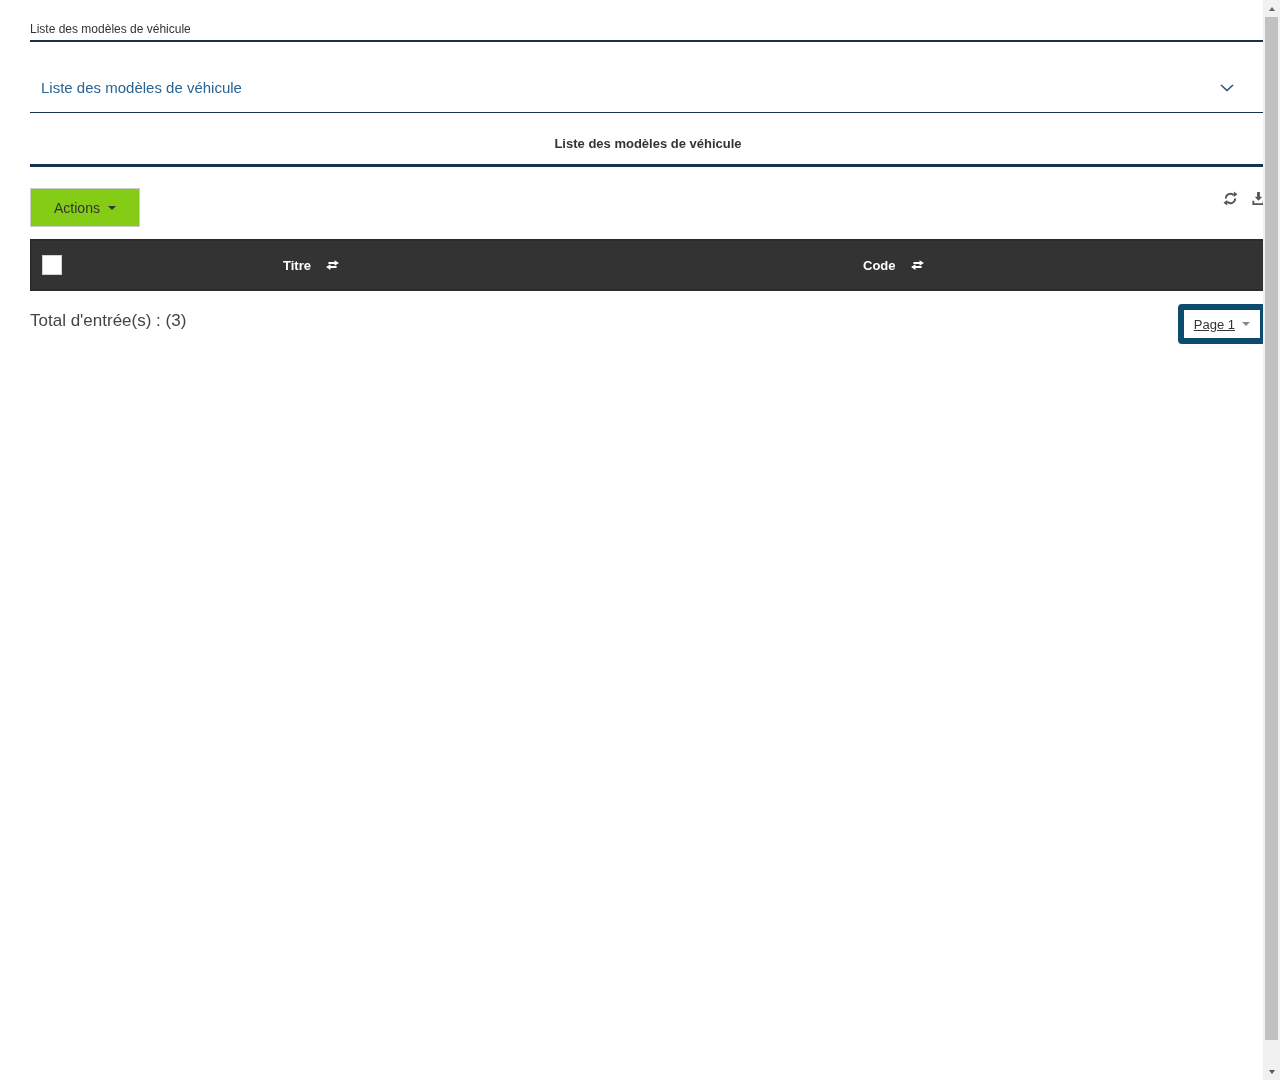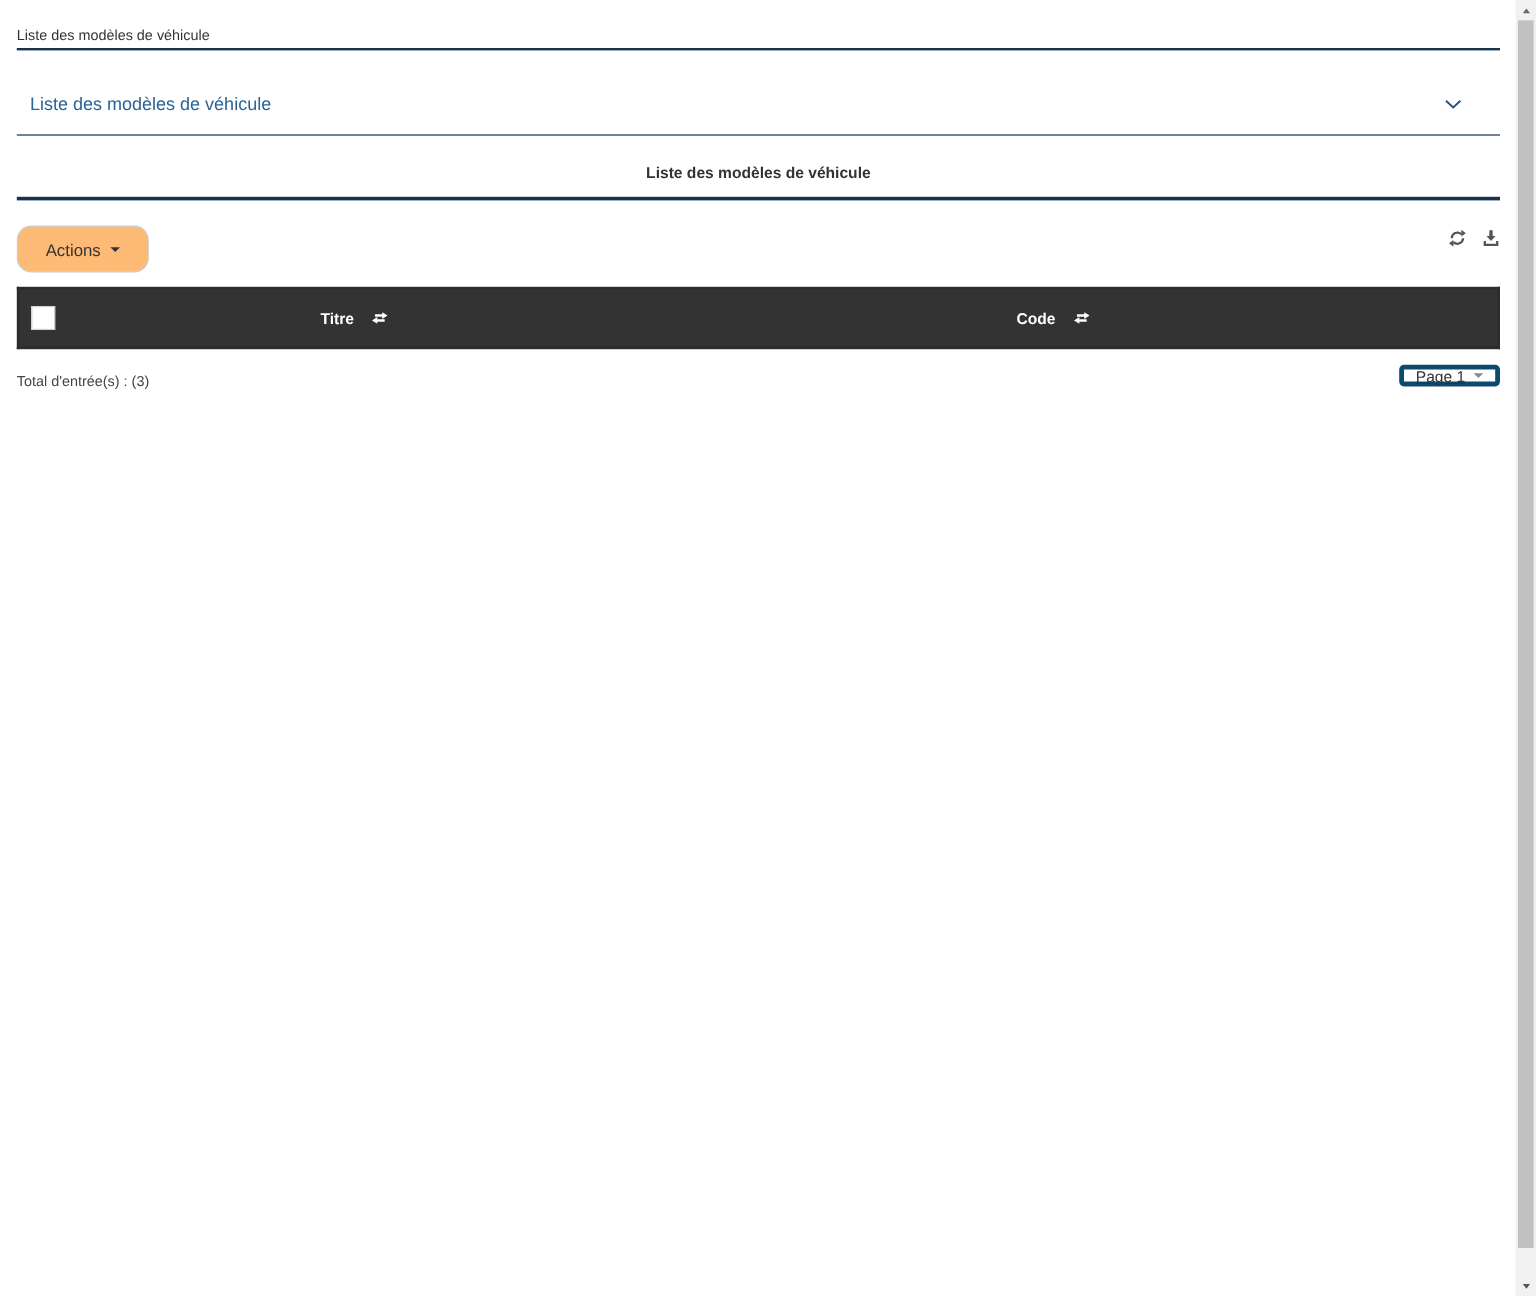--- a/index.html
+++ b/index.html
@@ -2,21 +2,21 @@
 <html><head>
 <meta charset="utf-8">
 <style>
   * { box-sizing: border-box; }
   html, body { margin:0; padding:0; }
   body {
     width:1280px; height:1080px; background:#ffffff;
     font-family:"Liberation Sans", sans-serif;
     overflow:hidden; position:relative; color:#333;
   }
-  .viewport { position:absolute; left:0; top:0; width:1263px; height:1080px; }
+  .viewport { position:absolute; left:16px; top:0; width:1263px; height:1080px; }
   .content { margin:0 13px 0 14px; }
 
   
   .breadcrumb-bar {
     padding:22px 0 4px 0;
     border-bottom:2px solid #16334e;
     font-size:12px; color:#333;
   }
 
   
@@ -30,21 +30,21 @@
   
   .section-title {
     text-align:center; font-size:13px; font-weight:bold; color:#333;
     padding:23px 0 13px 0; border-bottom:3px solid #16334e;
   }
 
   
   .toolbar { margin-top:21px; display:flex; justify-content:space-between; align-items:flex-start; }
   .actions-btn {
     height:39px; min-width:110px; padding:0 16px;
-    background:#fdba74; border:1px solid #ccc; border-radius:12px;
+    background:#84cc16; border:1px solid #ccc; border-radius:0;
     font-family:inherit; font-size:14px; color:#333;
     display:inline-flex; align-items:center; justify-content:center; gap:8px;
     cursor:pointer;
   }
   .caret {
     width:0; height:0; display:inline-block;
     border-left:4px solid transparent; border-right:4px solid transparent;
     border-top:4px solid #333;
   }
   .icon-group { display:flex; gap:13px; margin-top:3px; }
@@ -68,24 +68,24 @@
   .th-inner { display:inline-flex; align-items:center; gap:15px; }
   input.rowbox {
     -webkit-appearance:none; appearance:none;
     width:20px; height:20px; margin:0; display:block;
     background:#fff; border:1px solid #cfc9c0; cursor:pointer;
   }
   th input.rowbox { border-color:#d8d3ca; }
 
   
   .footer-row { margin-top:13px; display:flex; justify-content:space-between; align-items:flex-start; }
-  .total-text { font-size:12px; color:#444; margin-top:7px; }
+  .total-text { font-size:17px; color:#444; margin-top:7px; }
   .page-btn {
-    height:18px; padding:0 10px;
-    background:#fff; border:4px solid #0c4a6e; border-radius:4px;
+    height:40px; padding:0 10px;
+    background:#fff; border:6px solid #0c4a6e; border-radius:4px;
     font-family:inherit; font-size:13px; color:#333;
     display:inline-flex; align-items:center; gap:7px; cursor:pointer;text-decoration:underline;
   }
   .page-btn .caret { border-top-color:#888; }
 
   
   .scrollbar { position:absolute; top:0; right:0; width:17px; height:1080px; background:#f1f1f1; }
   .sb-btn { position:absolute; left:0; width:17px; height:17px; display:flex; align-items:center; justify-content:center; cursor:pointer; }
   .sb-btn.up { top:0; } .sb-btn.down { bottom:0; }
   .tri-up { width:0;height:0;border-left:3.5px solid transparent;border-right:3.5px solid transparent;border-bottom:4px solid #666; }

